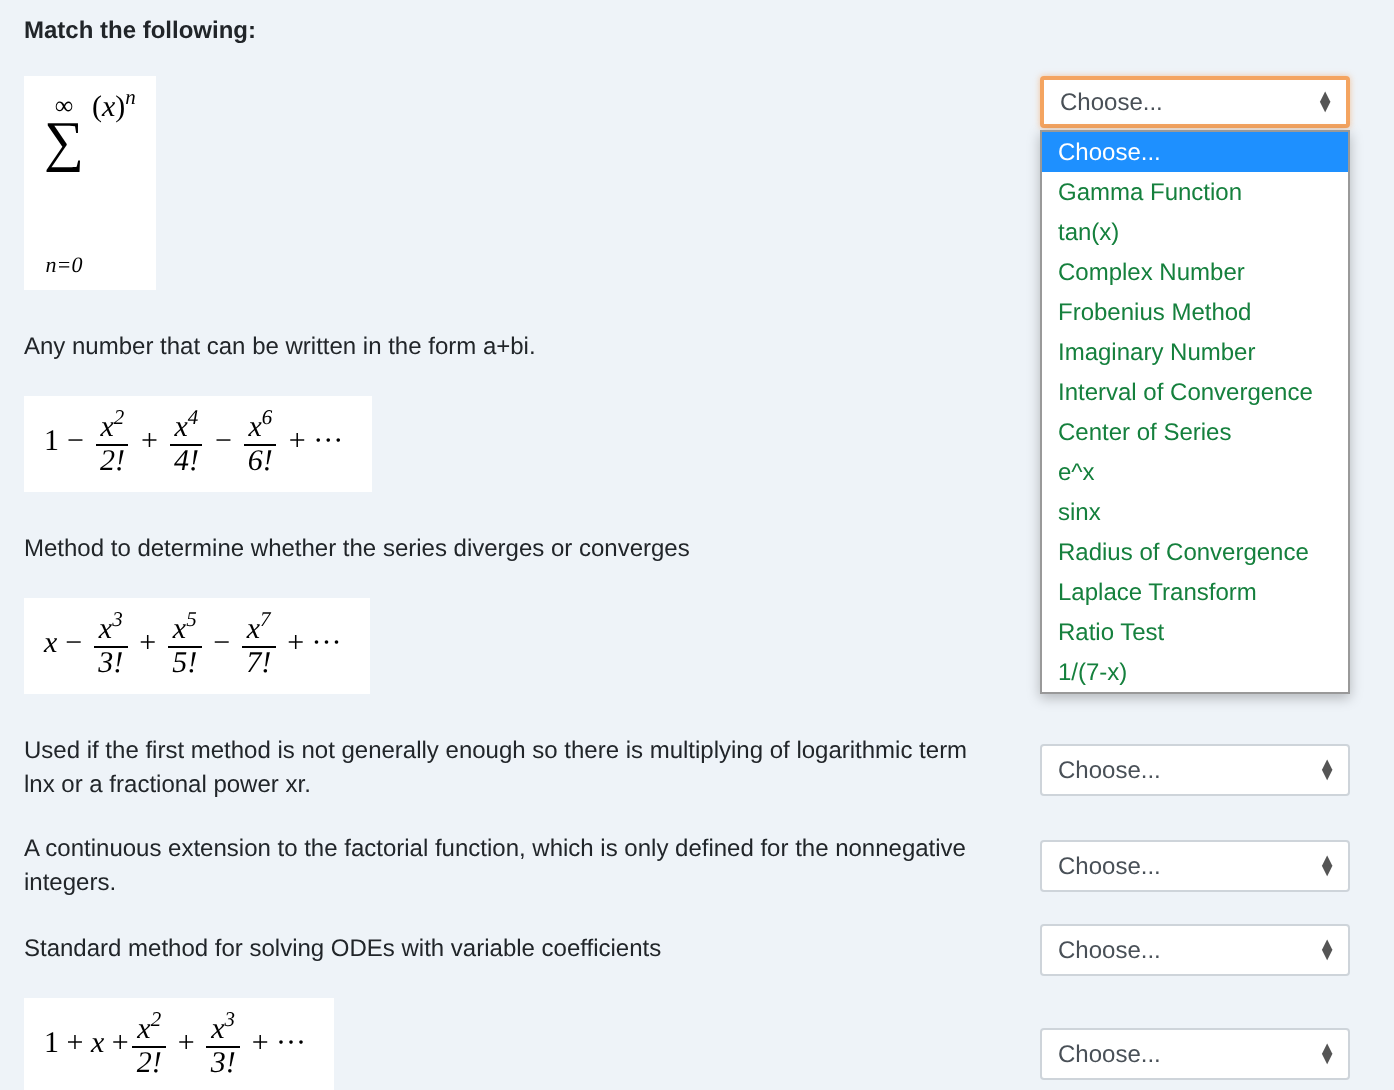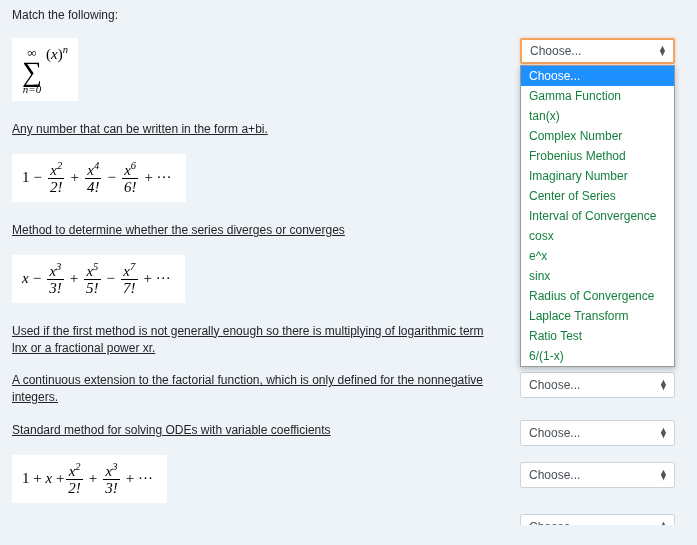--- a/index.html
+++ b/index.html
@@ -5,34 +5,34 @@
   * { box-sizing: border-box; }
   body {
     margin: 0;
     padding: 8px 12px;
     background: #eef3f8;
     font-family: "Segoe UI", Arial, sans-serif;
     font-size: 12px;
     color: #212529;
     width: 697px;
   }
-  .question-title { margin-bottom: 16px; }
+  .question-title { margin-bottom: 16px; font-weight: bold; }
   .content-area { display: flex; }
   .left-col { flex: 1; padding-right: 20px; }
   .right-col { width: 165px; position: relative; }
   .formula-img {
     background: #fff;
     display: inline-block;
     padding: 6px 10px;
     margin-bottom: 6px;
     font-family: "Cambria Math", "Times New Roman", serif;
     font-size: 15px;
     color: #000;
   }
-  .prompt-text { margin: 6px 0 16px 0; line-height: 1.4; text-decoration: underline; }
+  .prompt-text { margin: 6px 0 16px 0; line-height: 1.4; }
   .select-box {
     position: relative;
     width: 155px;
     height: 26px;
     background: #fff;
     border: 1px solid #ced4da;
     border-radius: 2px;
     display: flex;
     align-items: center;
     padding: 0 8px;
@@ -69,21 +69,21 @@
     color: #15803d;
     cursor: pointer;
     white-space: nowrap;
   }
   .dropdown-item.selected { background: #1e90ff; color: #fff; }
 
   
   .sigma-block { display:inline-flex; flex-direction:column; align-items:center; line-height:1; }
   .sigma-top { font-size:13px; }
   .sigma-sym { font-size:28px; line-height:0.9; }
-  .sigma-bot { font-size:11px; font-style:italic; }
+  .sigma-bot { font-size:11px; font-style:italic;margin-top:44px; }
   .term { display:inline-block; vertical-align:middle; }
   .frac { display:inline-flex; flex-direction:column; align-items:center; vertical-align:middle; margin:0 2px; line-height:1.1; font-style:italic; }
   .frac .num { padding:0 2px; }
   .frac .den { border-top:1px solid #000; padding:0 2px; }
   .op { display:inline-block; vertical-align:middle; margin:0 4px; }
   sup { font-size:0.7em; }
   .it { font-style: italic; }
 </style>
 </head>
 <body>
@@ -128,29 +128,28 @@
           <span>▼</span>
         </span>
       </div>
       <div class="dropdown-panel">
         <div class="dropdown-item selected">Choose...</div>
         <div class="dropdown-item">Gamma Function</div>
         <div class="dropdown-item">tan(x)</div>
         <div class="dropdown-item">Complex Number</div>
         <div class="dropdown-item">Frobenius Method</div>
         <div class="dropdown-item">Imaginary Number</div>
+        <div class="dropdown-item">Interval of Convergence</div>
         <div class="dropdown-item">Center of Series</div>
-        <div class="dropdown-item">Interval of Convergence</div>
-        <div class="dropdown-item">cosx</div>
         <div class="dropdown-item">e^x</div>
         <div class="dropdown-item">sinx</div>
         <div class="dropdown-item">Radius of Convergence</div>
         <div class="dropdown-item">Laplace Transform</div>
         <div class="dropdown-item">Ratio Test</div>
-        <div class="dropdown-item">6/(1-x)</div>
+        <div class="dropdown-item">1/(7-x)</div>
       </div>
       <div class="select-box" style="position: absolute; top: 334px; left: 0px;">
         <span>Choose...</span>
         <span class="select-caret">
           <span>▲</span>
           <span>▼</span>
         </span>
       </div>
       <div class="select-box" style="position: absolute; top: 382px; left: 0px;">
         <span>Choose...</span>

